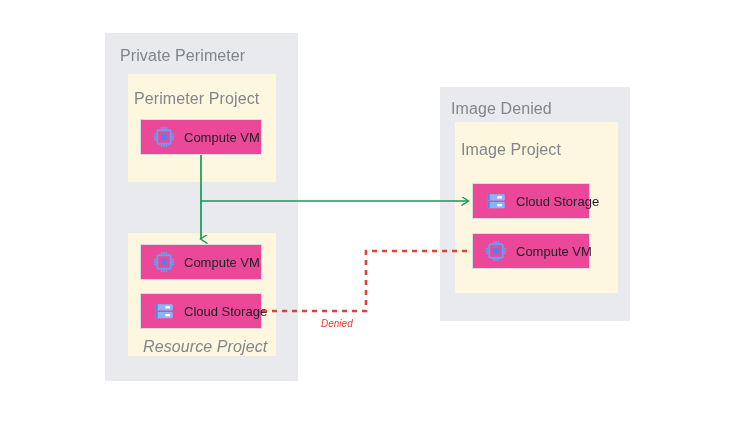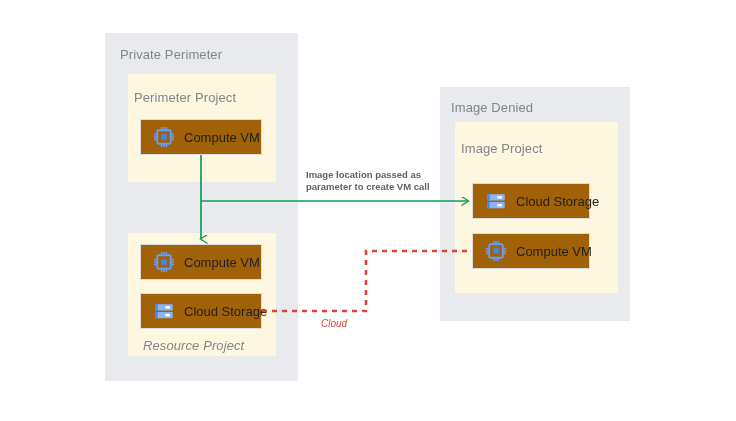--- a/index.html
+++ b/index.html
@@ -27,28 +27,28 @@
     box-sizing: border-box;
   }
   .project-box {
     position: absolute;
     background: #fef7e0;
     box-sizing: border-box;
   }
   .group-label {
     position: absolute;
     color: #80868b;
-    font-size: 13px;
+    font-size: 16px;
     letter-spacing: 0.1px;
     white-space: nowrap;
   }
   
   .node {
     position: absolute;
-    background: #a16207;
+    background: #ec4899;
     border: 1px solid #dadce0;
     box-sizing: border-box;
     display: flex;
     align-items: center;
     padding-left: 12px;
   }
   .node .node-label {
     font-size: 13px;
     color: #202124;
     margin-left: 9px;
@@ -215,18 +215,16 @@
         <path d="M0.5,0 L7.5,4.5 L0.5,9" fill="none" stroke="#0f9d58" stroke-width="1.4"></path>
       </marker>
     </defs>
 
     <path d="M201,155 L201,239" fill="none" stroke="#0f9d58" stroke-width="1.7" marker-end="url(#arrow-green-down)"></path>
     <path d="M201,201 L468,201" fill="none" stroke="#0f9d58" stroke-width="1.7" marker-end="url(#arrow-green-right)"></path>
 
     <path d="M262,311 L366,311 L366,251 L470,251" fill="none" stroke="#db4437" stroke-width="2.6" stroke-dasharray="5 5" stroke-linecap="butt"></path>
   </svg>
 
-  <div class="edge-label" style="left:306px; top:169px; width:140px;">Image location passed as
-parameter to create VM call</div>
-
-  <div class="denied-label" style="left:321px; top:318px;">Cloud</div>
+
+  <div class="denied-label" style="left:321px; top:318px;">Denied</div>
 
 </div>
 
 </body></html>

